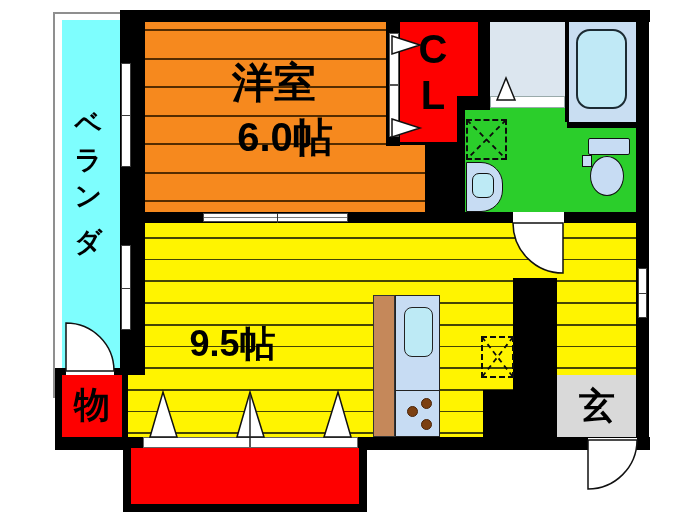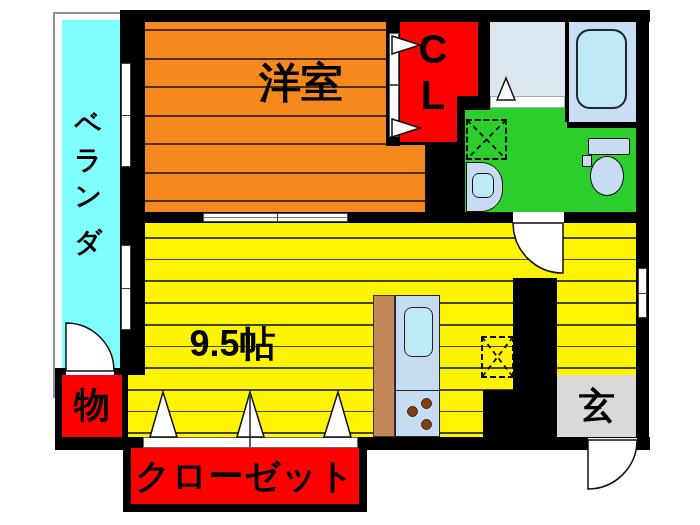--- a/index.html
+++ b/index.html
@@ -70,21 +70,21 @@
   .slide::after{content:"";position:absolute;left:73px;top:-1px;height:10px;border-left:1.5px solid #333;}
   .clstrip{background:#fff;border:1px solid #555;width:10px;height:52px;left:389px;}
   .cls1{top:33px;} .cls2{top:85px;}
   .bathstrip{left:490px;top:96px;width:75px;height:12px;background:#fff;border:1px solid #9aa;}
   .closetstrip{left:143px;top:437px;width:215px;height:11px;background:#fff;border:1px solid #666;}
   .op-wash{left:513px;top:212px;width:51px;height:12px;}
   .op-entry{left:588px;top:438px;width:49px;height:10px;}
   .op-store{left:66px;top:367px;width:48px;height:8px;}
   
   .lbl{color:#000;font-weight:600;text-align:center;line-height:1.05;}
-  .lbl-western{left:161px;top:61px;width:280px;font-size:42px;}
+  .lbl-western{left:134px;top:61px;width:280px;font-size:42px;}
   .lbl-western-size{left:145px;top:116px;width:280px;font-size:40px;}
   .lbl-ldk{left:130px;top:272px;width:200px;font-size:45px;}
   .lbl-ldk-size{left:130px;top:325px;width:205px;font-size:36px;}
   .vert{writing-mode:vertical-rl;text-orientation:upright;}
   .lbl-veranda{left:74px;top:93px;font-size:27px;letter-spacing:7px;font-weight:600;}
   .lbl-cl{left:413px;top:27px;font-size:40px;font-weight:700;letter-spacing:2px;line-height:1;}
   .lbl-mono{left:62px;top:386px;width:60px;font-size:36px;}
   .lbl-closet{left:131px;top:458px;width:228px;font-size:35px;letter-spacing:1px;}
   .lbl-genkan{left:557px;top:387px;width:80px;font-size:36px;}
   svg.overlay{left:0;top:0;width:700px;height:525px;pointer-events:none;}
@@ -168,19 +168,19 @@
       <line x1="467" y1="120" x2="506" y2="159"></line>
         <line x1="506" y1="120" x2="467" y2="159"></line>
     </g>
     <g stroke="#0c0c0c" stroke-width="1.8" stroke-dasharray="5,4">
       <line x1="482" y1="337" x2="513" y2="377"></line>
         <line x1="513" y1="337" x2="482" y2="377"></line>
     </g>
   </svg>
 
   <div class="abs lbl lbl-western z6">洋室</div>
+  <div class="abs lbl lbl-western-size z6">6.0帖</div>
   <div class="abs lbl lbl-ldk-size z6">9.5帖</div>
   <div class="abs lbl vert lbl-veranda z6">ベランダ</div>
   <div class="abs lbl vert lbl-cl z6">CL</div>
   <div class="abs lbl lbl-mono z6">物</div>
-  <div class="abs lbl lbl-closet z6">クローゼット</div>
   <div class="abs lbl lbl-genkan z6">玄</div>
 </div>
 
 </body></html>

